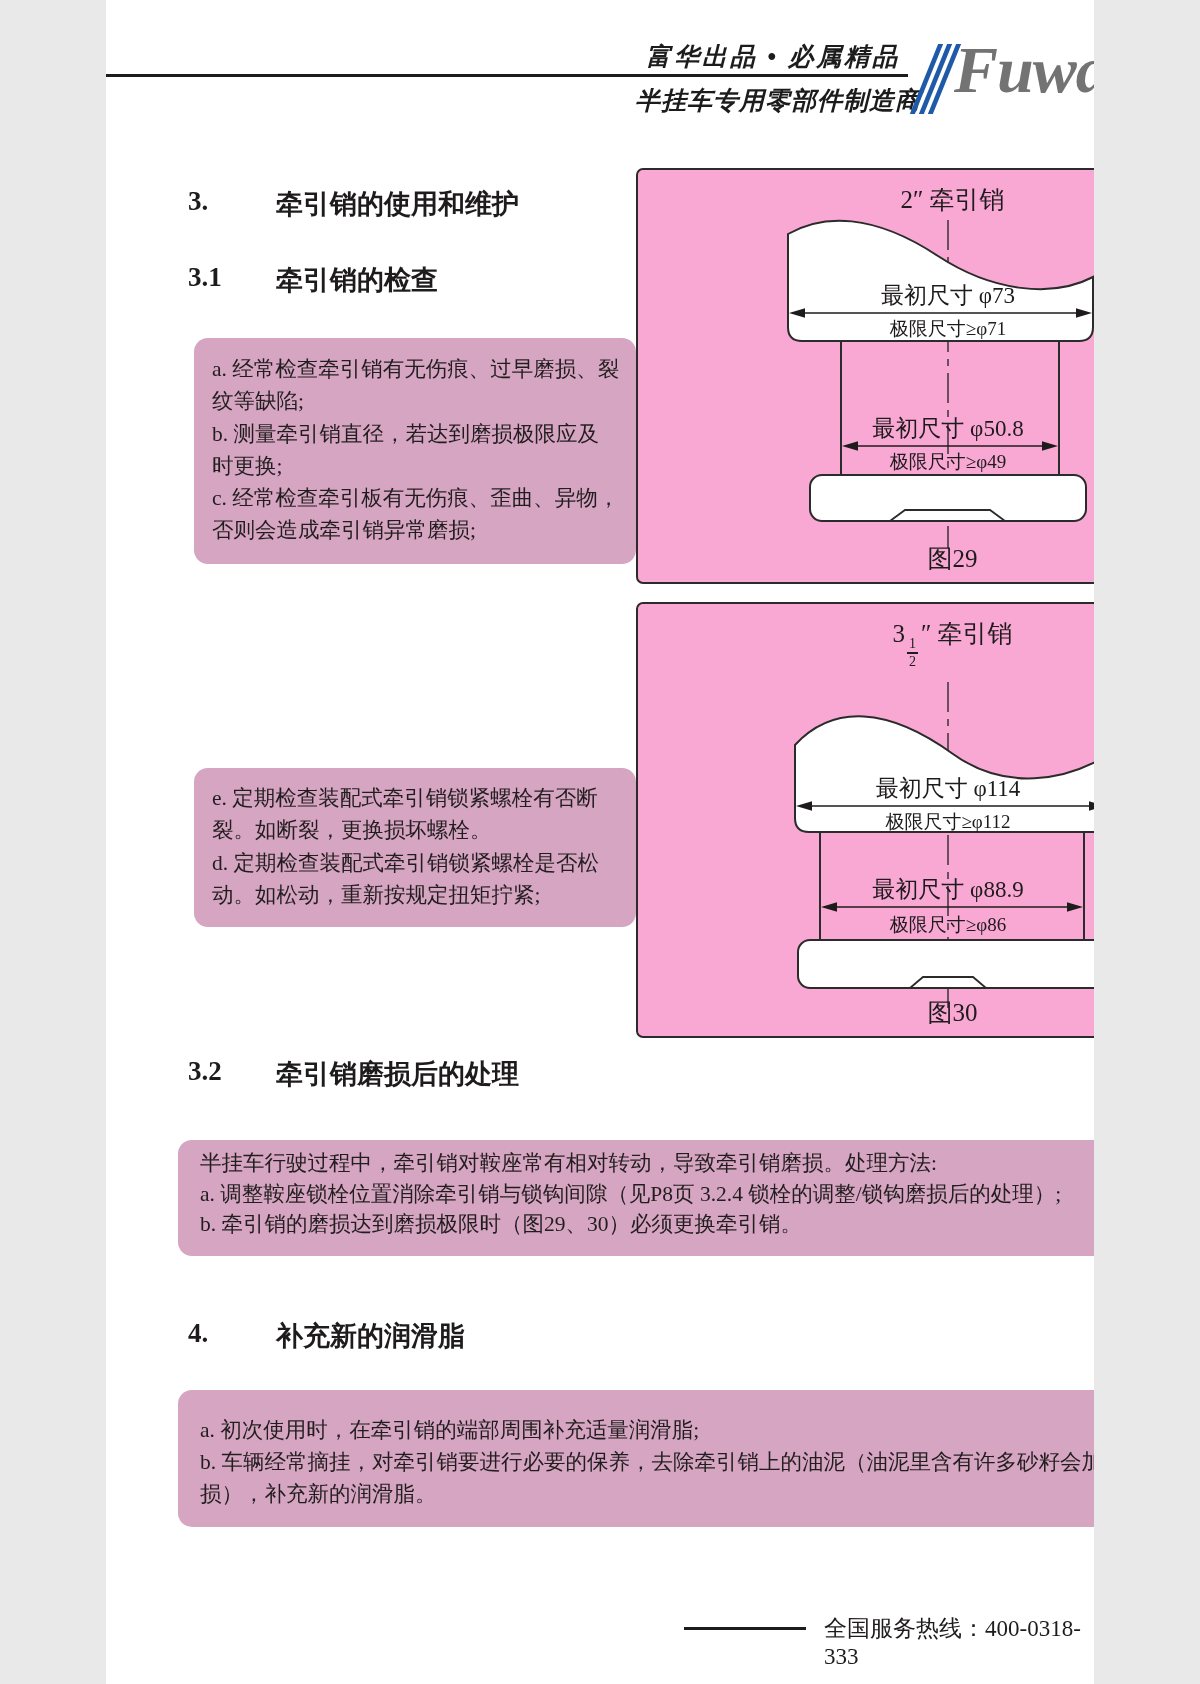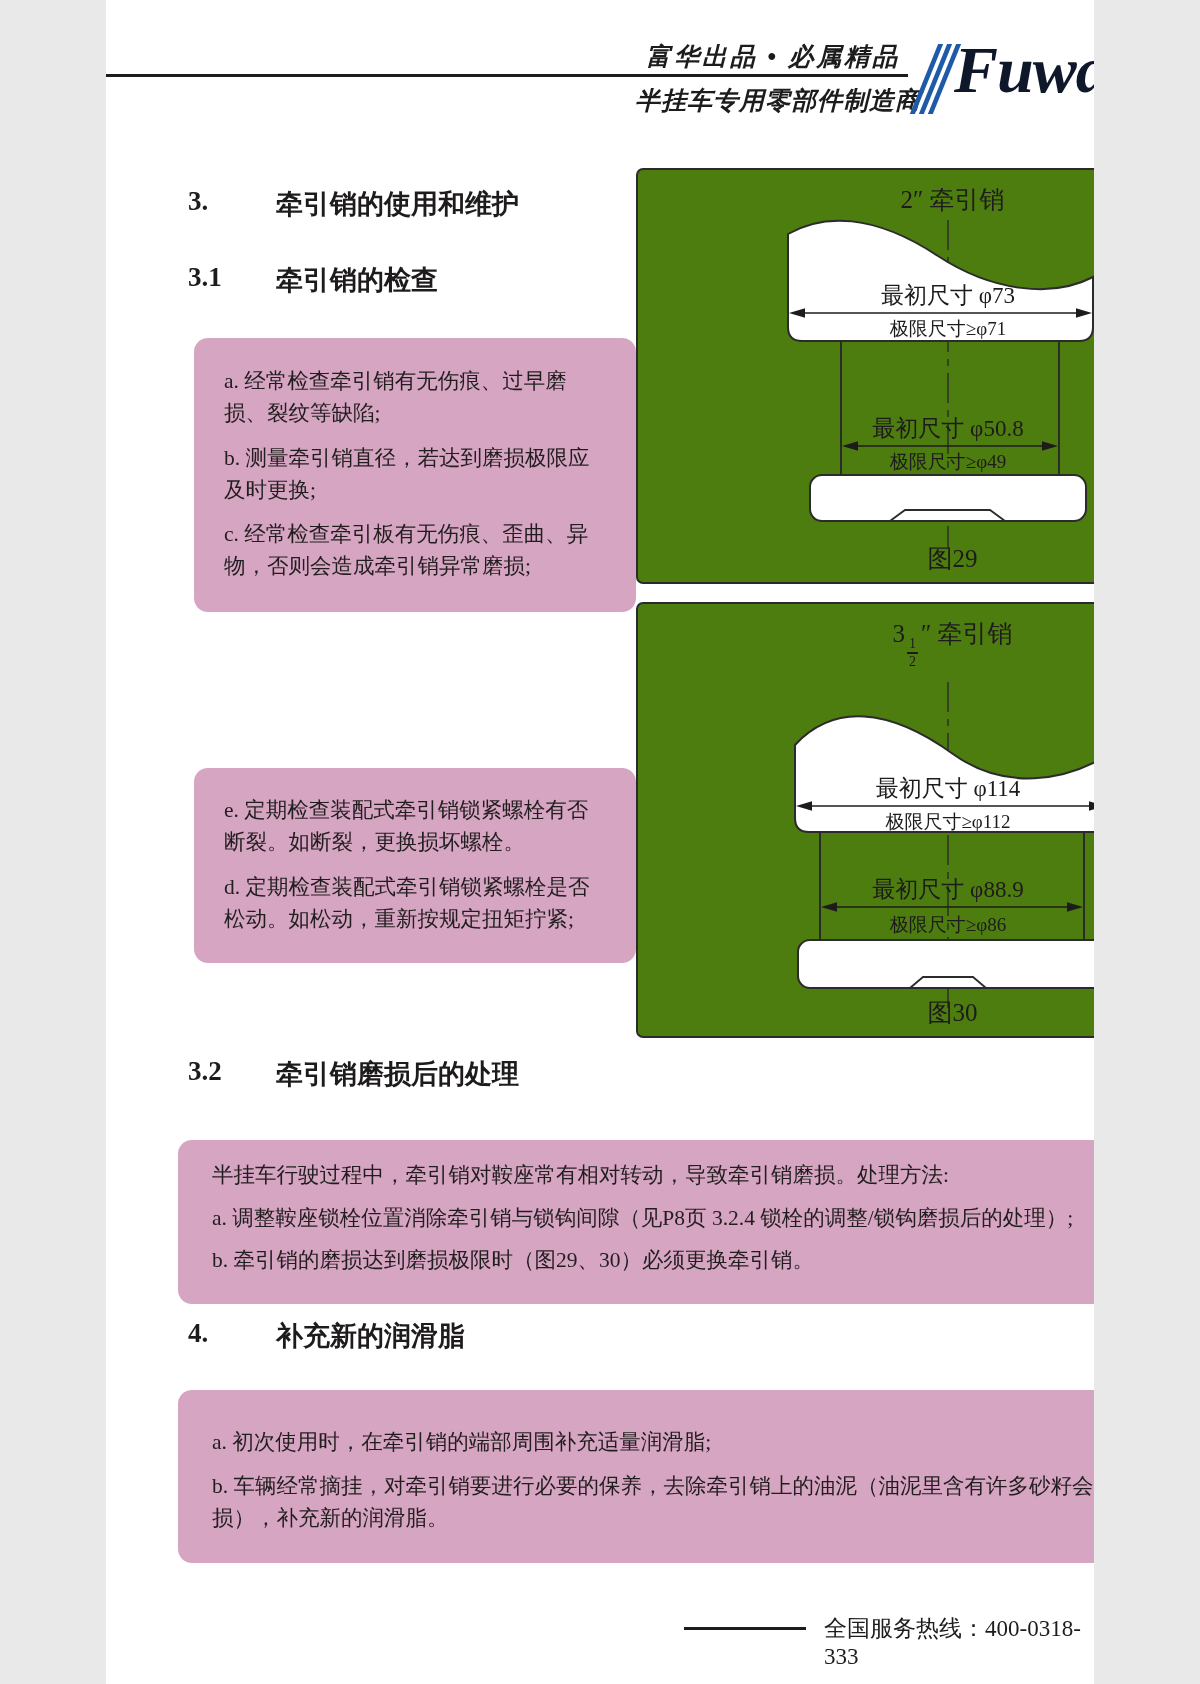--- a/index.html
+++ b/index.html
@@ -24,48 +24,48 @@
   .logo .stripes{position:absolute;left:0;top:6px;height:70px;width:30px;}
   .logo .stripes i{
     position:absolute;top:0;width:5px;height:70px;background:#1e5aa8;
     transform:skewX(-22deg);
   }
   .logo .stripes i:nth-child(1){left:0;}
   .logo .stripes i:nth-child(2){left:9px;}
   .logo .stripes i:nth-child(3){left:18px;}
   .logo-text{
     position:absolute;left:30px;top:-14px;font-size:66px;line-height:1.4;
-    font-weight:bold;font-style:italic;color:#0f172a;letter-spacing:-1px;
+    font-weight:bold;font-style:italic;color:#737373;letter-spacing:-1px;
   }
   .logo-reg{
     position:absolute;left:212px;top:4px;width:20px;height:20px;border:2px solid #1c1c1c;
     border-radius:50%;font-size:13px;line-height:20px;text-align:center;
     font-style:normal;color:#1c1c1c;background:#fff;
   }
   
   .sec-head{position:absolute;font-size:27px;font-weight:bold;color:#1e1b1c;}
   .sec-head .num{position:absolute;left:0;top:0;white-space:nowrap;}
   .sec-head .ttl{position:absolute;left:88px;top:0;white-space:nowrap;}
   #h-s3{left:82px;top:186px;}
   #h-s31{left:82px;top:262px;}
   #h-s32{left:82px;top:1056px;}
   #h-s4{left:82px;top:1318px;}
   
   .note-box{
     position:absolute;background:#d6a5c2;border-radius:14px;
     font-size:21.5px;line-height:1.5;color:#221e1f;
   }
-  .note-box p{margin:12px;}
+  .note-box p{margin:0;}
   #nb-inspection{left:88px;top:338px;width:408px;padding:15px 16px 17px 18px;}
   #nb-bolt{left:88px;top:768px;width:408px;padding:14px 16px 16px 18px;}
   #nb-wear{left:72px;top:1140px;width:1062px;padding:8px 22px 16px 22px;line-height:1.42;}
   #nb-lube{left:72px;top:1390px;width:1062px;padding:25px 22px 17px 22px;line-height:1.48;}
   
   .fig-box{
-    position:absolute;border:2px solid #2b2b2b;border-radius:7px;background:#4d7c0f;
+    position:absolute;border:2px solid #2b2b2b;border-radius:7px;background:#f9a8d4;
   }
   #fig29-box{left:530px;top:168px;width:505px;height:412px;}
   #fig30-box{left:530px;top:602px;width:505px;height:432px;}
   .fig-title{
     position:absolute;left:124px;right:0;top:13px;text-align:center;
     font-size:25px;color:#1e1b1c;font-weight:normal;
   }
   .fig-caption{
     position:absolute;left:124px;right:0;bottom:7px;text-align:center;
     font-size:25px;color:#1e1b1c;

